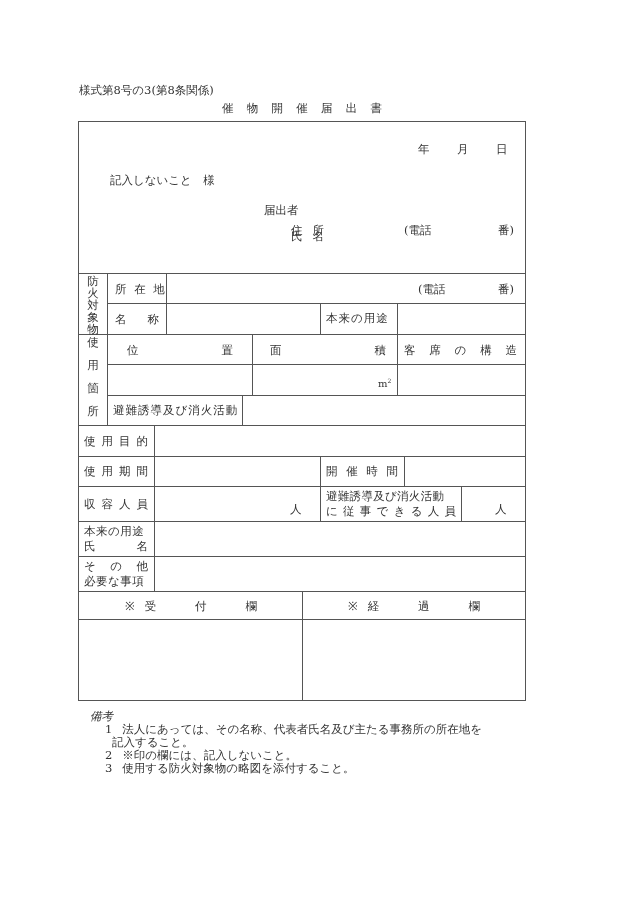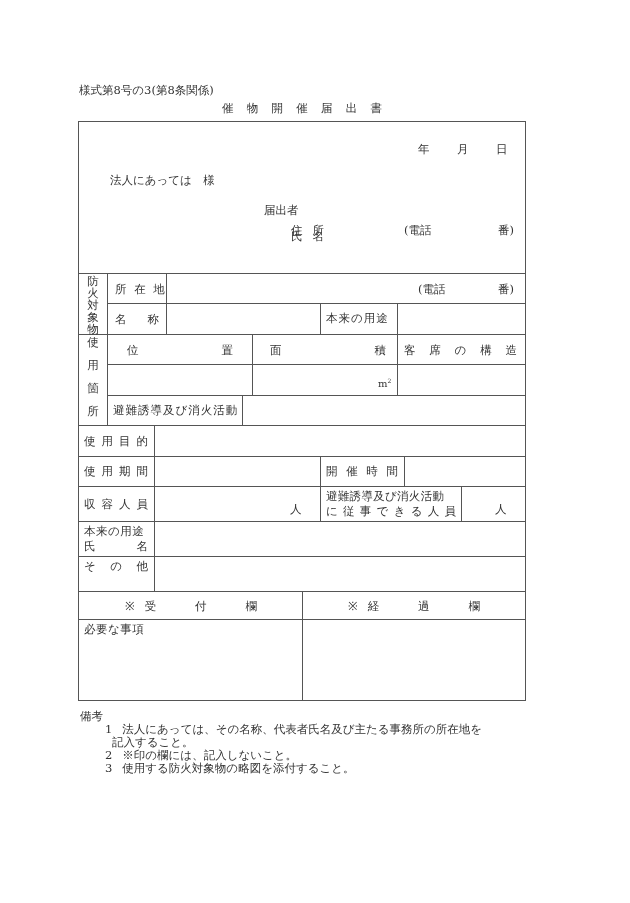--- a/index.html
+++ b/index.html
@@ -27,21 +27,21 @@
   <span>書</span>
 </div>
 
 <div class="box" style="left:78px;top:121px;width:448px;height:580px;"></div>
 
 <div>
   <span class="abs t" style="left:418px;top:142px;">年</span>
   <span class="abs t" style="left:457px;top:142px;">月</span>
   <span class="abs t" style="left:496px;top:142px;">日</span>
 </div>
-<div class="abs t" style="left:110px;top:173px;">法人にあっては　様</div>
+<div class="abs t" style="left:110px;top:173px;">記入しないこと　様</div>
 <div class="abs t" style="left:264px;top:203px;">届出者</div>
 <div class="abs t" style="left:291px;top:223px;">
   <span>住</span><span style="display:inline-block;width:10px"></span><span>所</span>
 </div>
 <div class="abs t" style="left:330px;top:220px;width:75px;height:18px;"></div>
 <div class="abs t" style="left:404px;top:223px;">(電話</div>
 <div class="abs" style="left:440px;top:220px;width:55px;height:18px;"></div>
 <div class="abs t" style="left:498px;top:223px;">番)</div>
 <div class="abs t" style="left:291px;top:229px;">
   <span>氏</span><span style="display:inline-block;width:10px"></span><span>名</span>
@@ -174,21 +174,21 @@
   <span>氏</span>
   <span>名</span>
 </div>
 <div class="abs" style="left:156px;top:523px;width:368px;height:32px;"></div>
 
 <div class="abs t spread" style="left:84px;top:559px;width:64px;">
   <span>そ</span>
   <span>の</span>
   <span>他</span>
 </div>
-<div class="abs t" style="left:84px;top:574px;letter-spacing:0.5px;margin-top:48px;">必要な事項</div>
+<div class="abs t" style="left:84px;top:574px;letter-spacing:0.5px;">必要な事項</div>
 <div class="abs" style="left:156px;top:558px;width:368px;height:32px;"></div>
 
 <div class="abs t spread" style="left:125px;top:599px;width:132px;">
   <span style="display:flex;gap:10px;">
       <span>※</span>
       <span>受</span>
     </span>
   <span>付</span>
   <span>欄</span>
 </div>
@@ -196,21 +196,21 @@
   <span style="display:flex;gap:10px;">
       <span>※</span>
       <span>経</span>
     </span>
   <span>過</span>
   <span>欄</span>
 </div>
 <div class="abs" style="left:80px;top:621px;width:221px;height:78px;"></div>
 <div class="abs" style="left:304px;top:621px;width:220px;height:78px;"></div>
 
-<div class="abs t" style="left:80px;top:709px;">備考</div>
+<div class="abs t" style="left:90px;top:709px;font-style:italic;">備考</div>
 <div class="abs t" style="left:105px;top:722px;">
   <span>1</span><span style="display:inline-block;width:10px;"></span><span>法人にあっては、その名称、代表者氏名及び主たる事務所の所在地を</span>
 </div>
 <div class="abs t" style="left:112px;top:735px;">記入すること。</div>
 <div class="abs t" style="left:105px;top:748px;">
   <span>2</span><span style="display:inline-block;width:10px;"></span><span>※印の欄には、記入しないこと。</span>
 </div>
 <div class="abs t" style="left:105px;top:761px;">
   <span>3</span><span style="display:inline-block;width:10px;"></span><span>使用する防火対象物の略図を添付すること。</span>
 </div>

